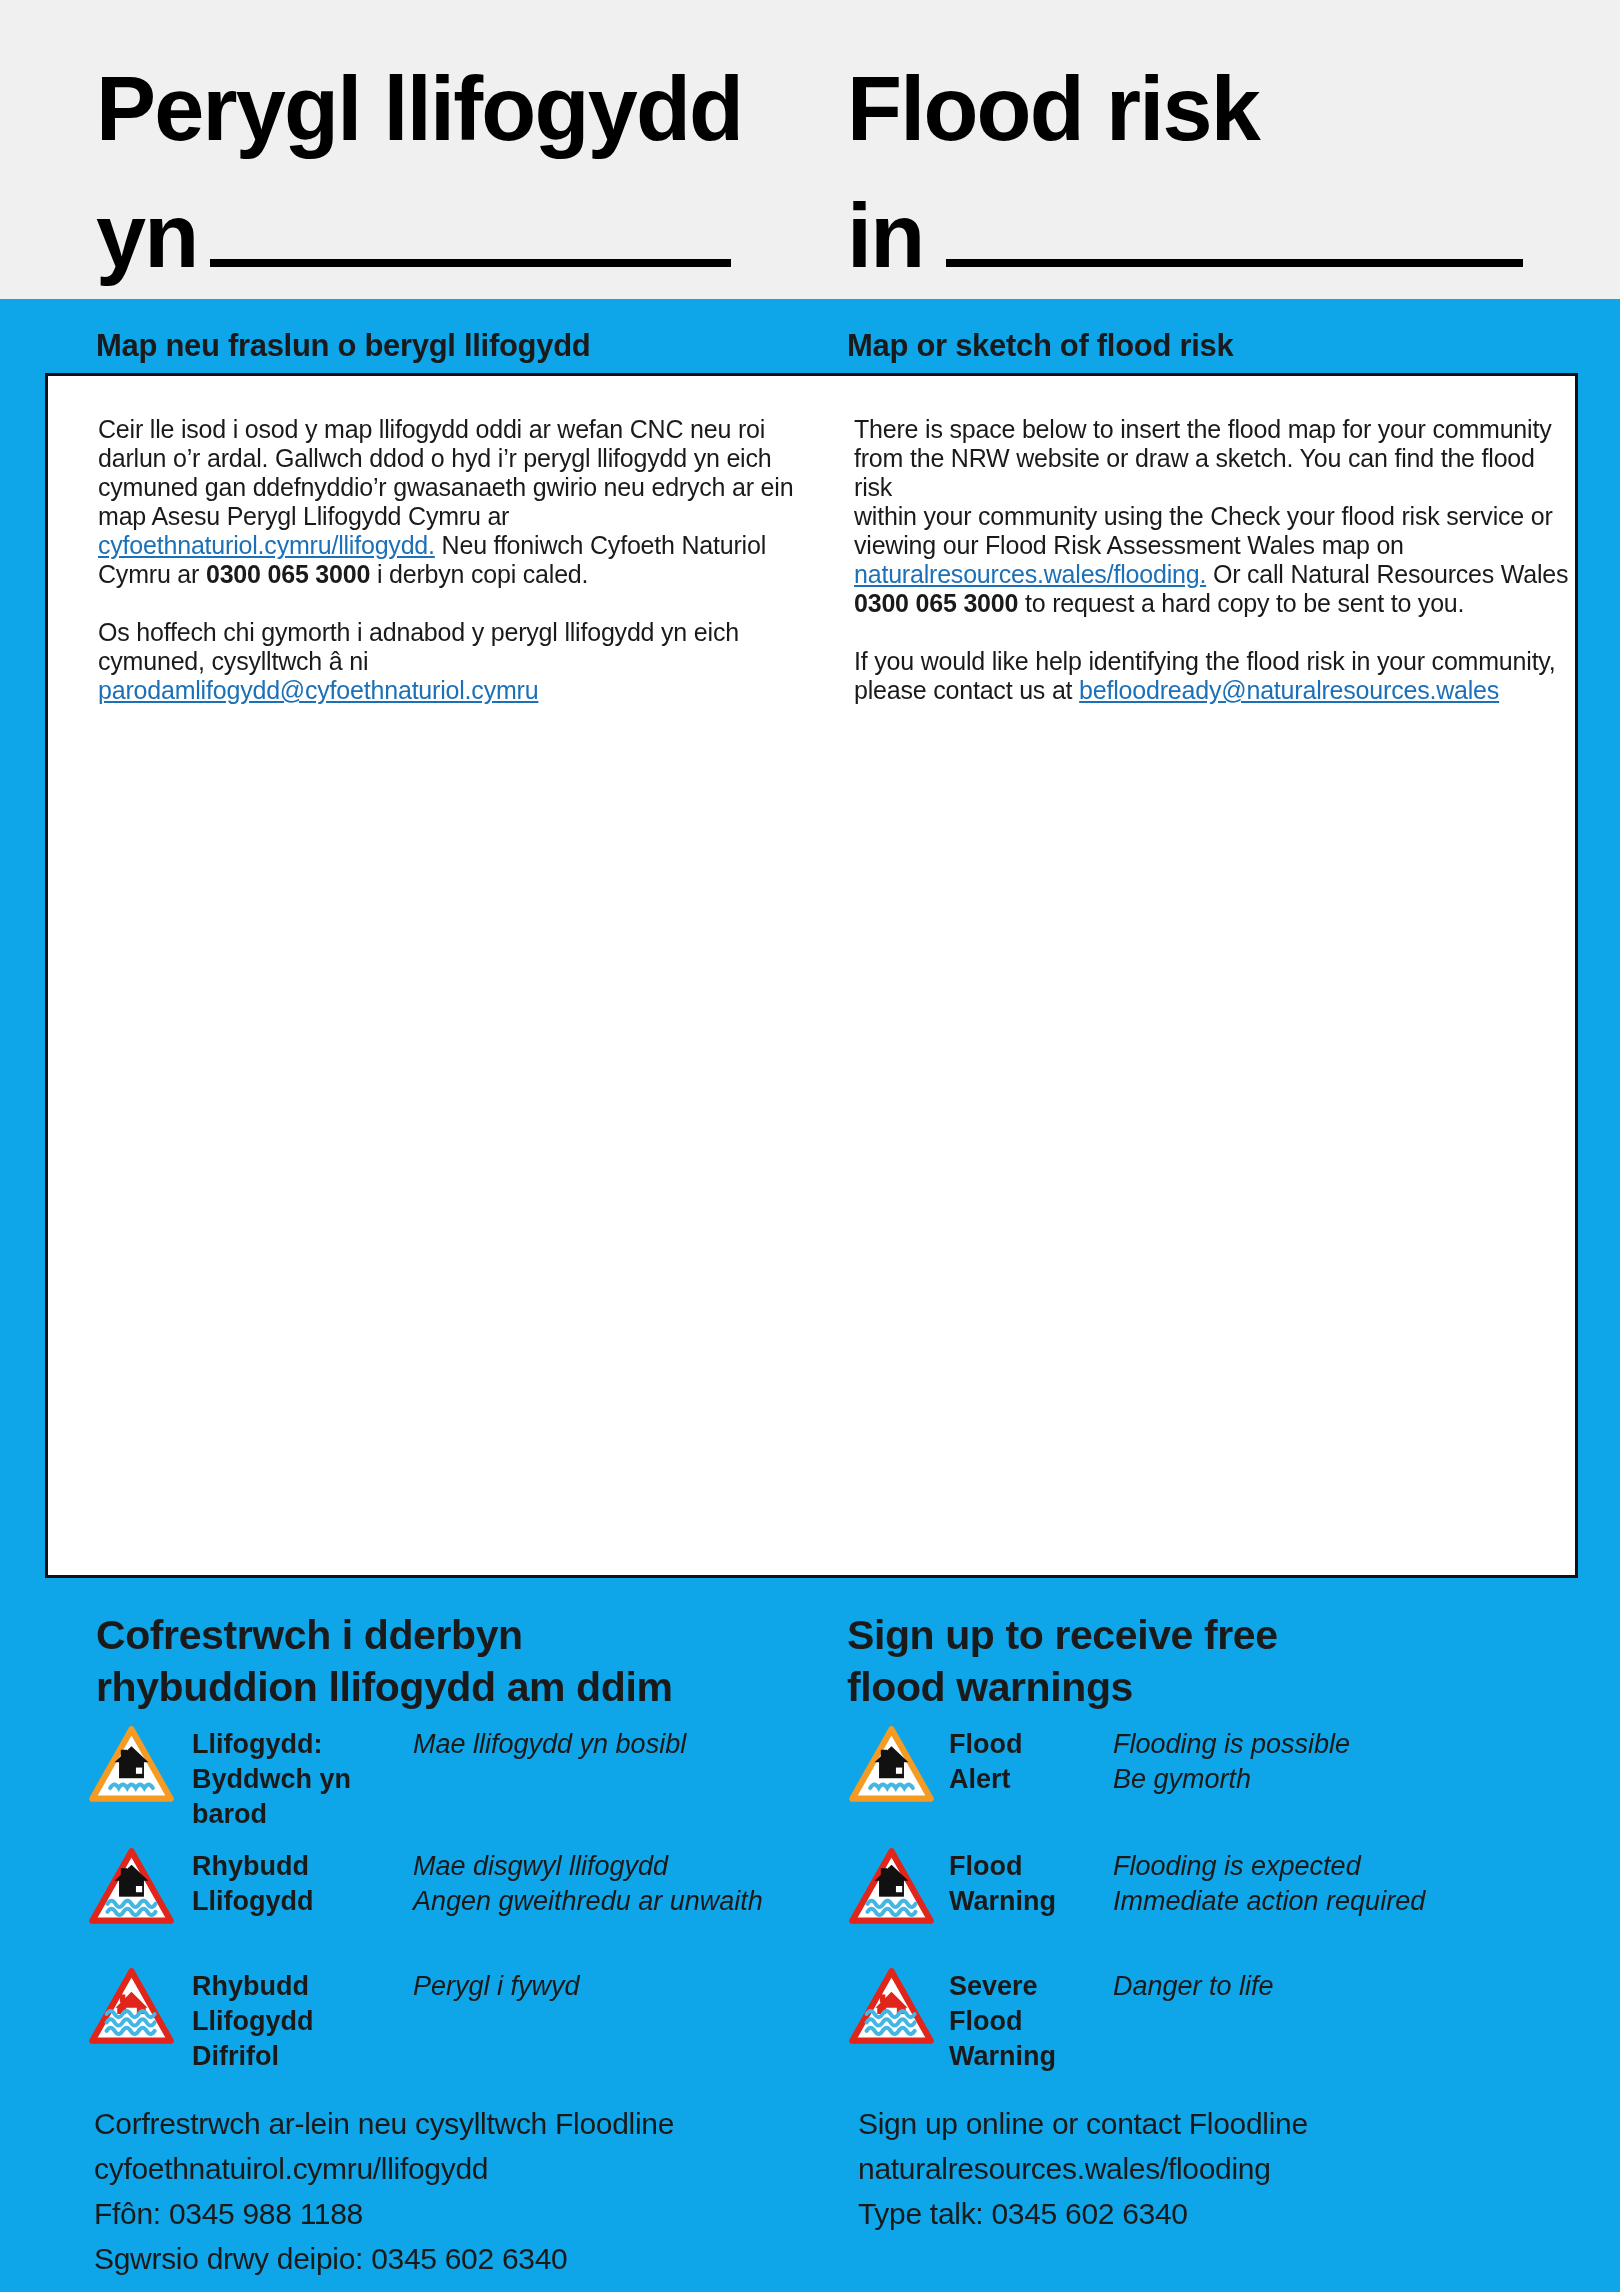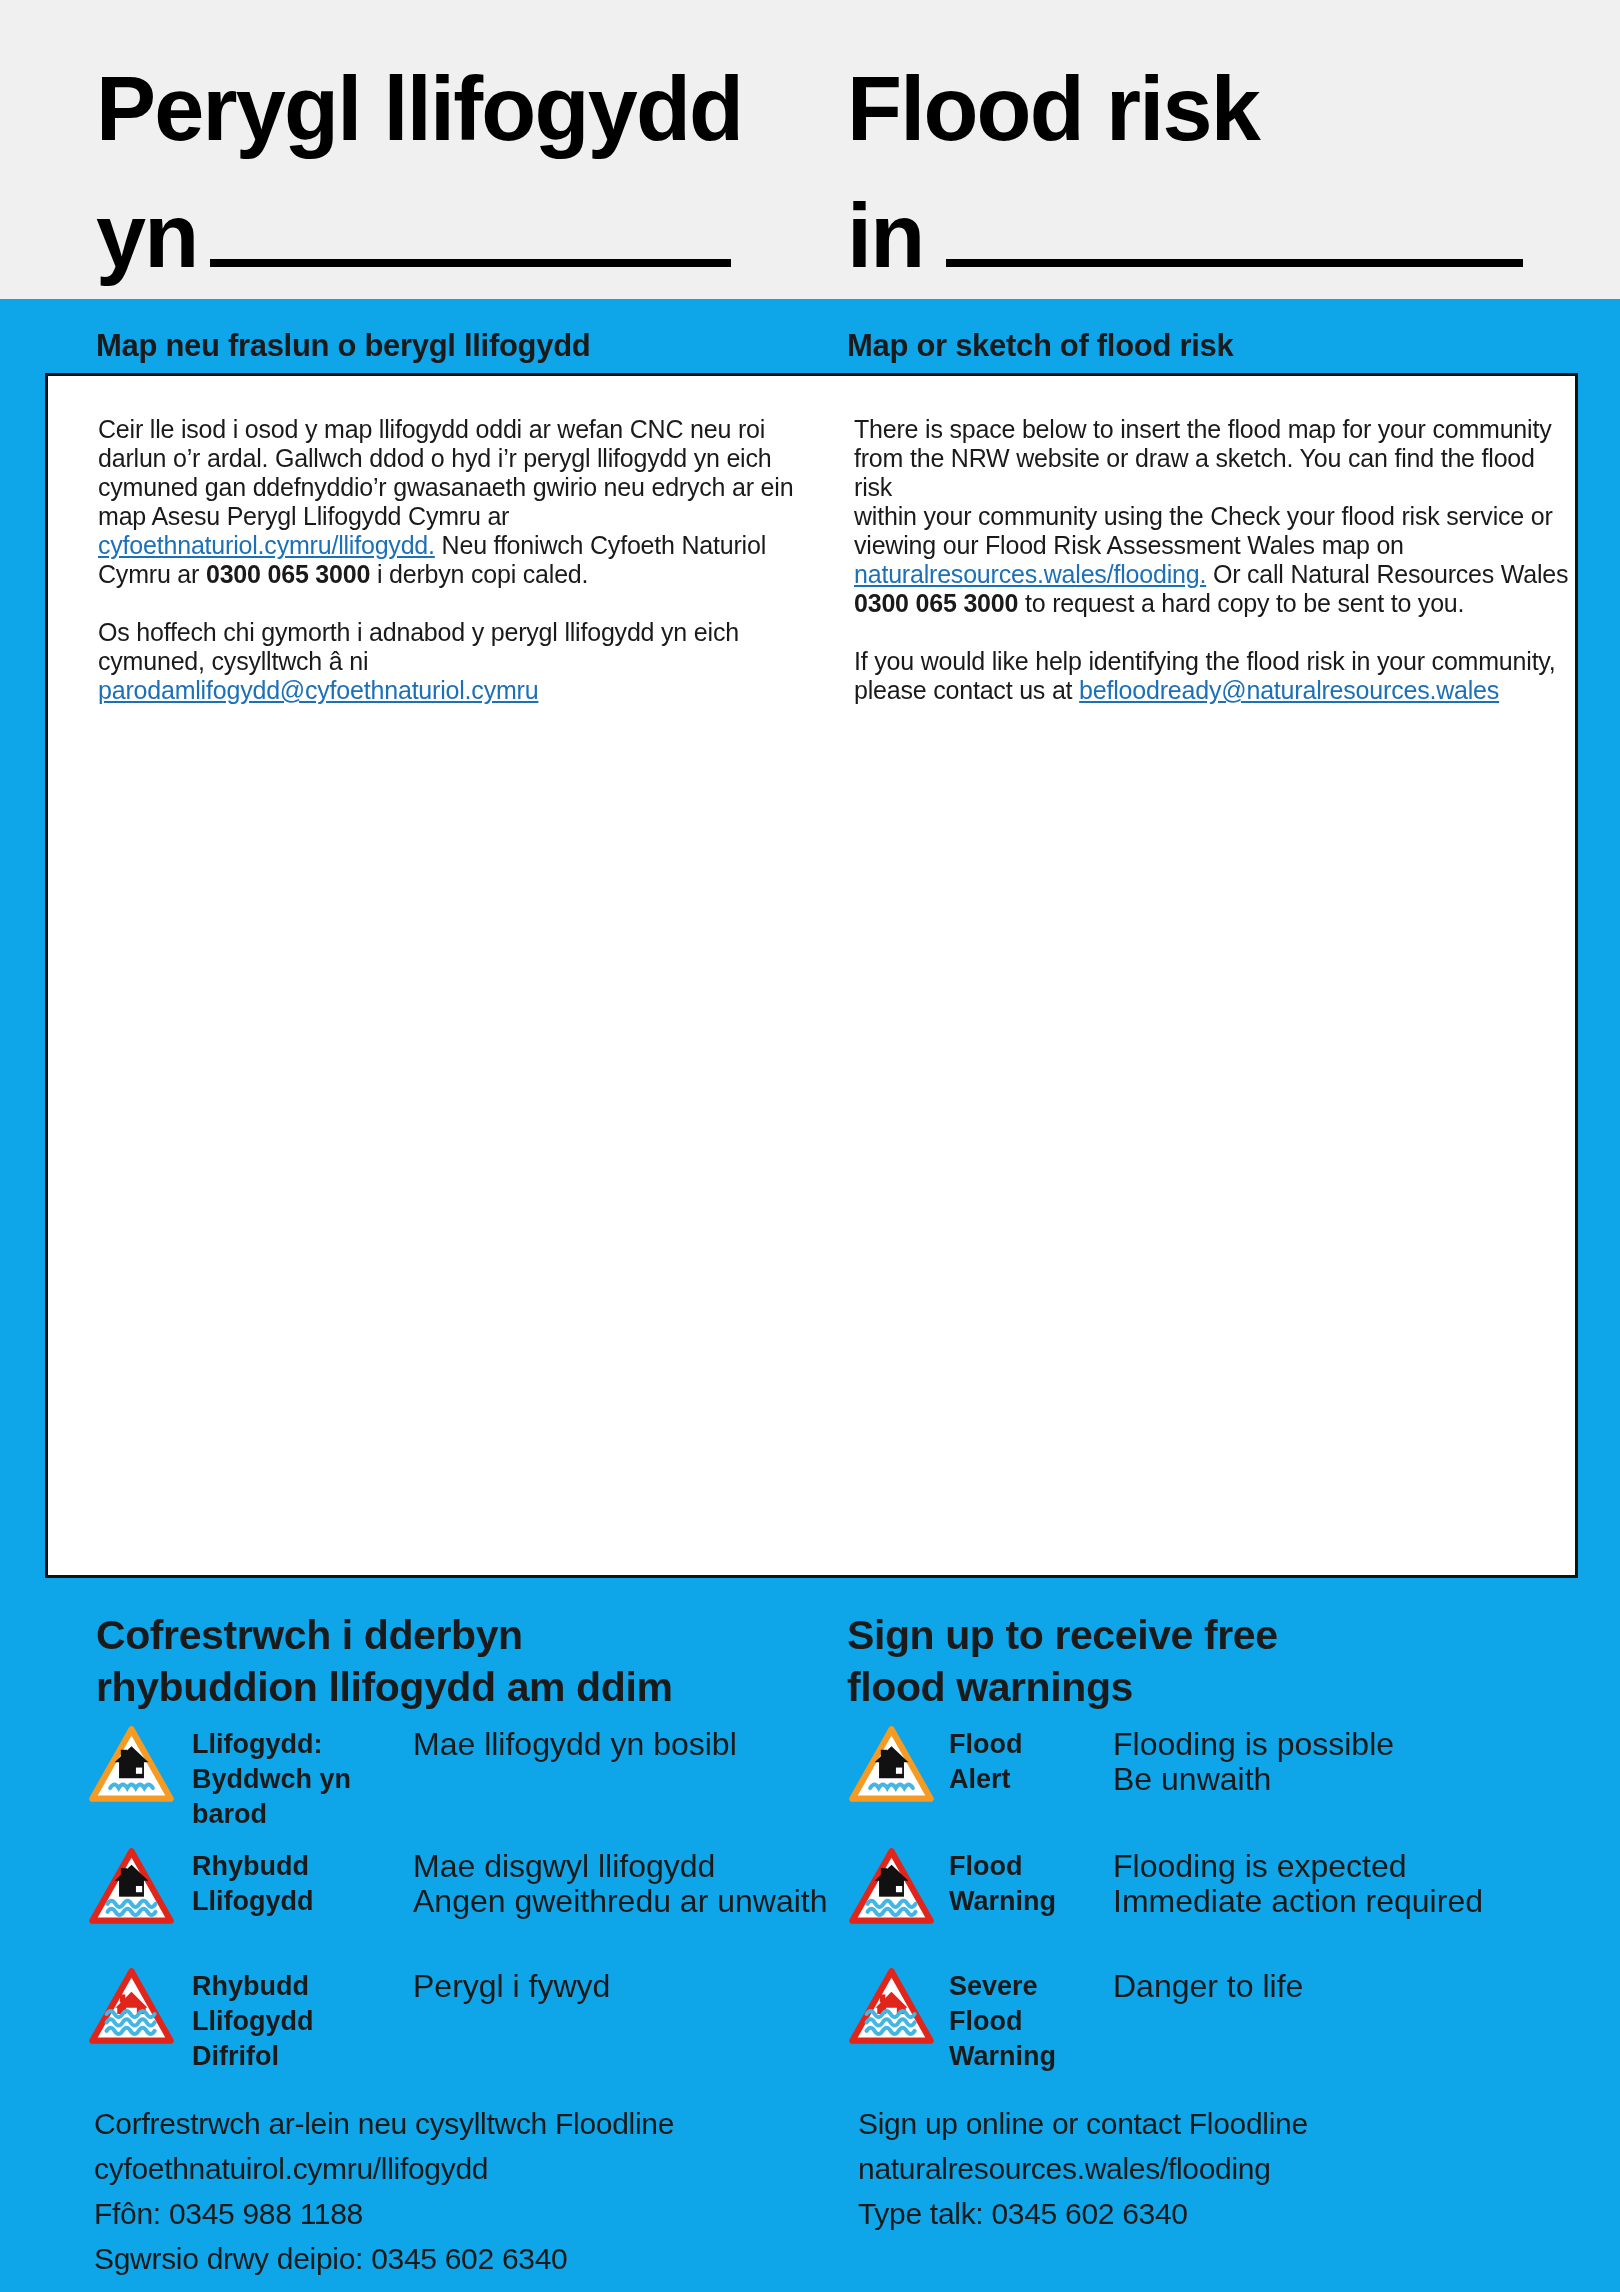--- a/index.html
+++ b/index.html
@@ -28,21 +28,21 @@
   .map-col p + p{margin-top:29px;}
   .doc-link{color:#1c70b8;text-decoration:underline;}
   strong{font-weight:bold;color:#1a1a1a;}
   
   .signup-heading{position:absolute;top:1609px;font-size:41px;font-weight:bold;line-height:52px;letter-spacing:-0.4px;}
   .signup-heading.welsh{left:96px;width:642px;}
   .signup-heading.english{left:847px;width:535px;}
   .warn-row{position:absolute;width:784px;height:125px;}
   .warn-icon{position:absolute;left:0;top:0;width:89px;height:82px;display:block;}
   .warn-label{position:absolute;top:3.6px;font-size:27px;font-weight:bold;line-height:35px;}
-  .warn-desc{position:absolute;top:3.6px;font-size:32px;line-height:35px;white-space:pre-line;}
+  .warn-desc{position:absolute;top:3.6px;font-size:27px;line-height:35px;white-space:pre-line;font-style:italic;}
   .rows-left .warn-label{left:105px;width:214px;}
   .rows-left .warn-desc{left:326px;width:446px;}
   .rows-right .warn-label{left:102px;width:134px;}
   .rows-right .warn-desc{left:266px;width:472px;}
   
   .footer-col{position:absolute;top:2101px;font-size:30px;line-height:45px;letter-spacing:-0.3px;}
   .footer-col.welsh{left:94px;}
   .footer-col.english{left:858px;}
 </style>
 </head>
@@ -153,21 +153,21 @@
           <polygon points="50,26 69,44 31,44"></polygon>
           <rect x="36" y="42" width="28" height="20"></rect>
           <rect x="38" y="30" width="7" height="10"></rect>
         </g>
         <rect x="55" y="50" width="7" height="7" fill="#ffffff"></rect>
         <path d="M26 73 q4.8 -8 9.6 0 q4.8 -8 9.6 0 q4.8 -8 9.6 0 q4.8 -8 9.6 0 q4.8 -8 9.6 0" stroke="#45B5E2" stroke-width="4.5" fill="none" stroke-linecap="round"></path>
       </svg>
     </span>
     <div class="warn-label">Flood Alert</div>
     <div class="warn-desc">Flooding is possible
-Be unwaith</div>
+Be gymorth</div>
   </div>
 
   <div class="warn-row rows-right" style="left:847px;top:1845px;">
     <span class="warn-icon">
       <svg viewBox="0 0 100 92" width="89" height="82">
         <path d="M50 7 L94 85 L6 85 Z" fill="#ffffff" stroke="#E1251B" stroke-width="7" stroke-linejoin="round"></path>
         <g fill="#111111">
           <polygon points="50,22 69,40 31,40"></polygon>
           <rect x="36" y="38" width="28" height="20"></rect>
           <rect x="38" y="26" width="7" height="10"></rect>

